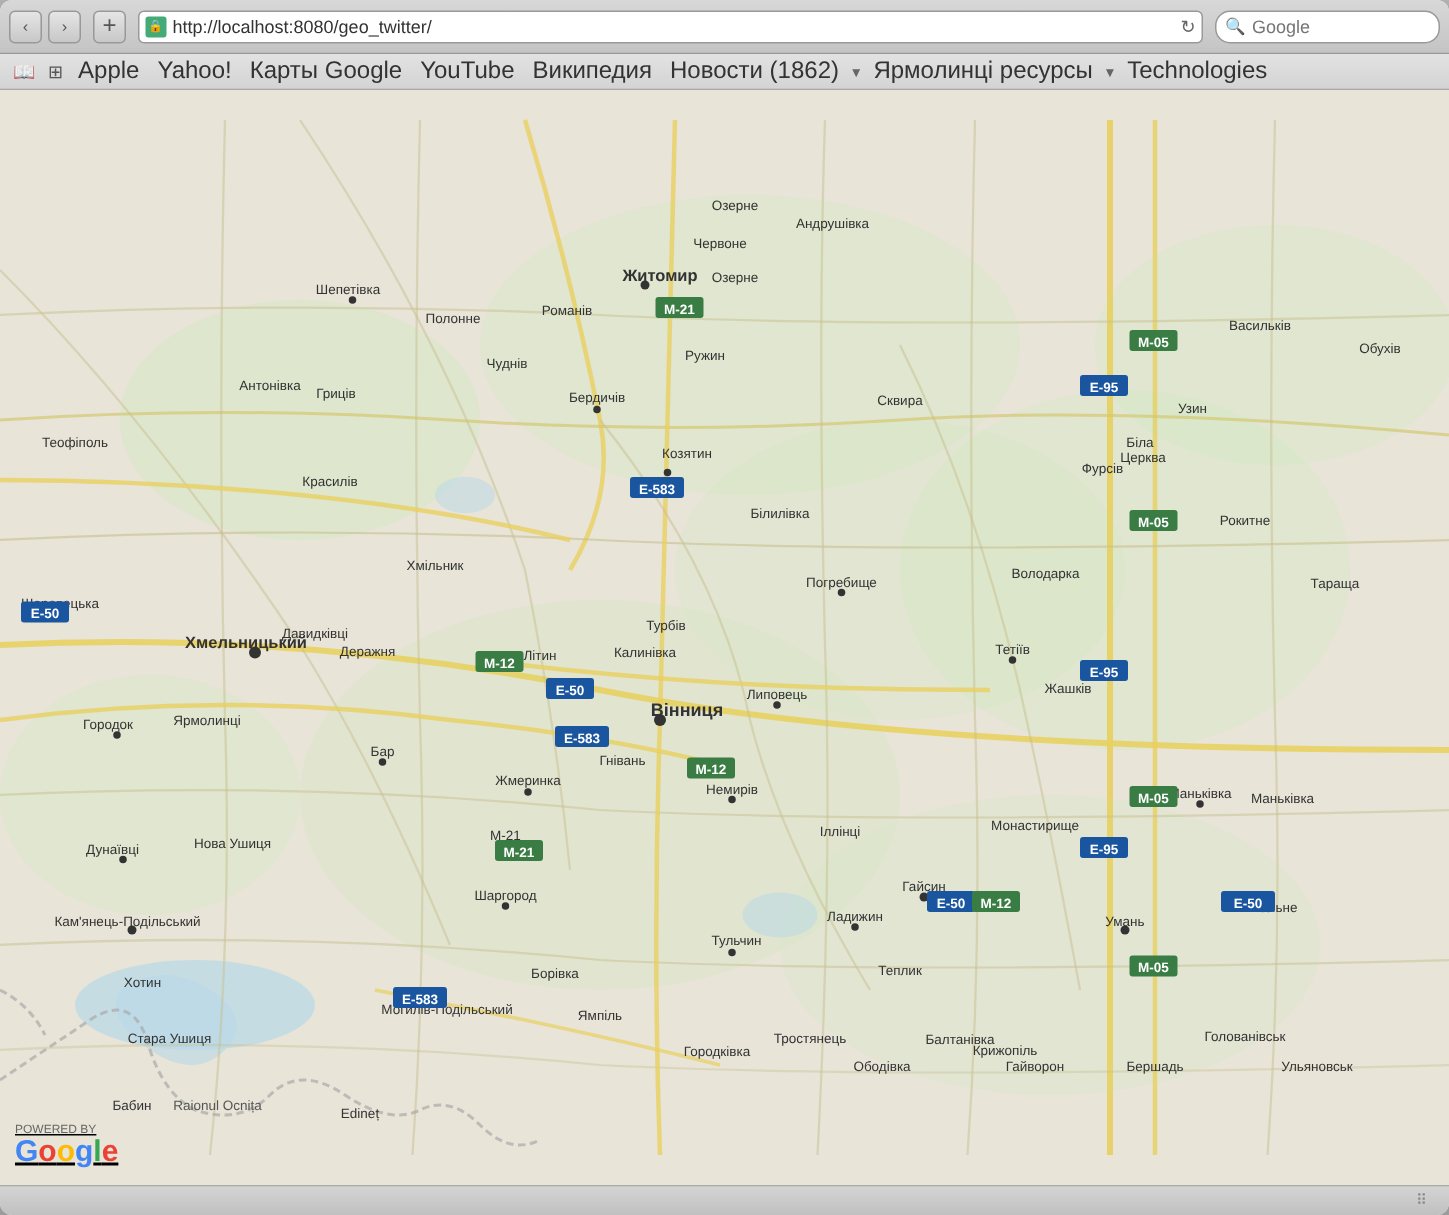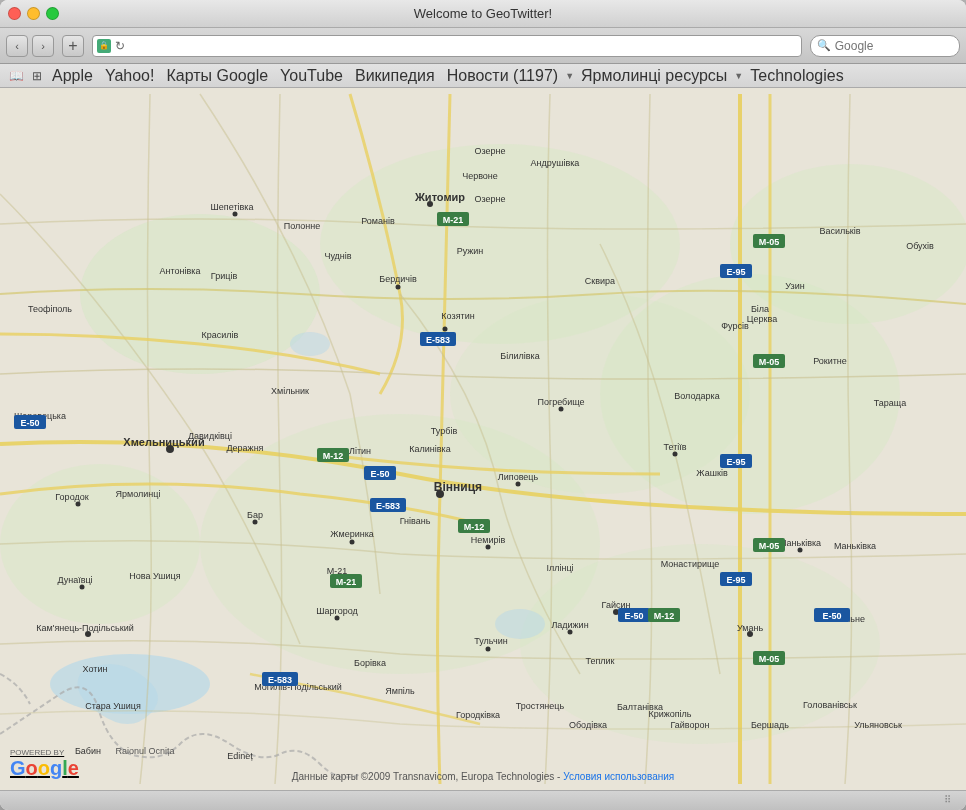--- a/index.html
+++ b/index.html
@@ -259,53 +259,46 @@
       height: 14px;
       color: #888;
       font-size: 10px;
     }
   </style>
 </head>
 <body>
 
 <div class="window">
 
-  <div class="title-bar">
-    <div class="traffic-lights">
-      <div class="traffic-light tl-red"></div>
-      <div class="traffic-light tl-yellow"></div>
-      <div class="traffic-light tl-green"></div>
-    </div>
-    <span class="title-bar-title">Welcome to GeoTwitter!</span>
-  </div>
 
   <div class="toolbar">
     <div class="nav-btn">‹</div>
     <div class="nav-btn">›</div>
     <div class="add-btn">+</div>
     <div class="url-bar-wrapper">
       <div class="url-favicon">🔒</div>
+      <input class="url-input" type="text" value="http://localhost:8080/geo_twitter/" style="">
       <span class="refresh-btn">↻</span>
     </div>
     <div class="search-bar">
       <span class="search-icon-small">🔍</span>
       <input class="search-input" type="text" placeholder="Google" style="">
     </div>
   </div>
 
   <div class="bookmarks-bar">
     <span class="bm-icon">📖</span>
     <span class="bm-grid">⊞</span>
     <a class="bm-link">Apple</a>
     <a class="bm-link">Yahoo!</a>
     <a class="bm-link">Карты Google</a>
     <a class="bm-link">YouTube</a>
     <a class="bm-link">Википедия</a>
     <div class="bm-dropdown">
-      <a class="bm-link">Новости (1197)</a>
+      <a class="bm-link">Новости (1862)</a>
       <span class="bm-arrow">▼</span>
     </div>
     <div class="bm-dropdown">
       <a class="bm-link">Ярмолинці ресурсы</a>
       <span class="bm-arrow">▼</span>
     </div>
     <a class="bm-link">Technologies</a>
   </div>
 
   <div class="map-area">
@@ -532,21 +525,18 @@
       <text x="145" y="660" font-size="9" fill="#555" text-anchor="middle" font-family="Arial">Raionul Ocnița</text>
     </svg>
 
     <div class="google-logo">
       <span class="powered-by">POWERED BY</span>
       <span class="google-text">
         <span class="g-blue">G</span><span class="g-red">o</span><span class="g-yellow">o</span><span class="g-blue">g</span><span class="g-green">l</span><span class="g-red">e</span>
       </span>
     </div>
 
-    <div class="map-attribution">
-      <span>Данные карты ©2009 Transnavicom, Europa Technologies - </span><a href="#">Условия использования</a>
-    </div>
   </div>
 
   <div class="status-bar">
     <span class="status-resize">⠿</span>
   </div>
 </div>
 
 </body></html>

